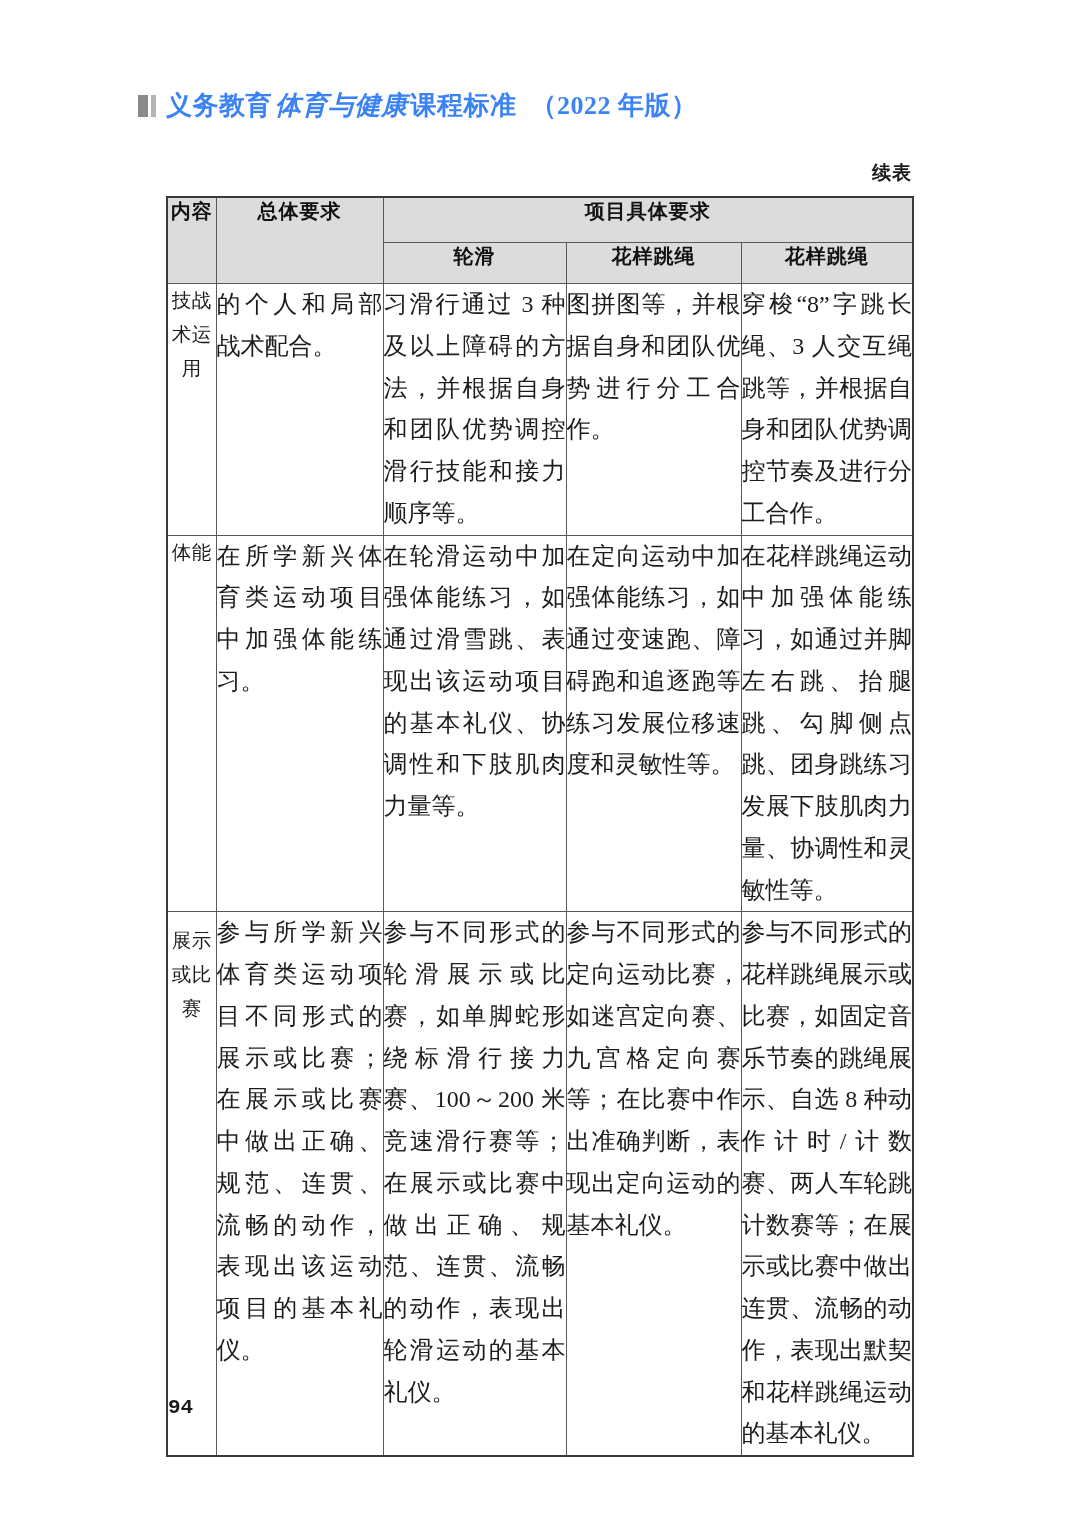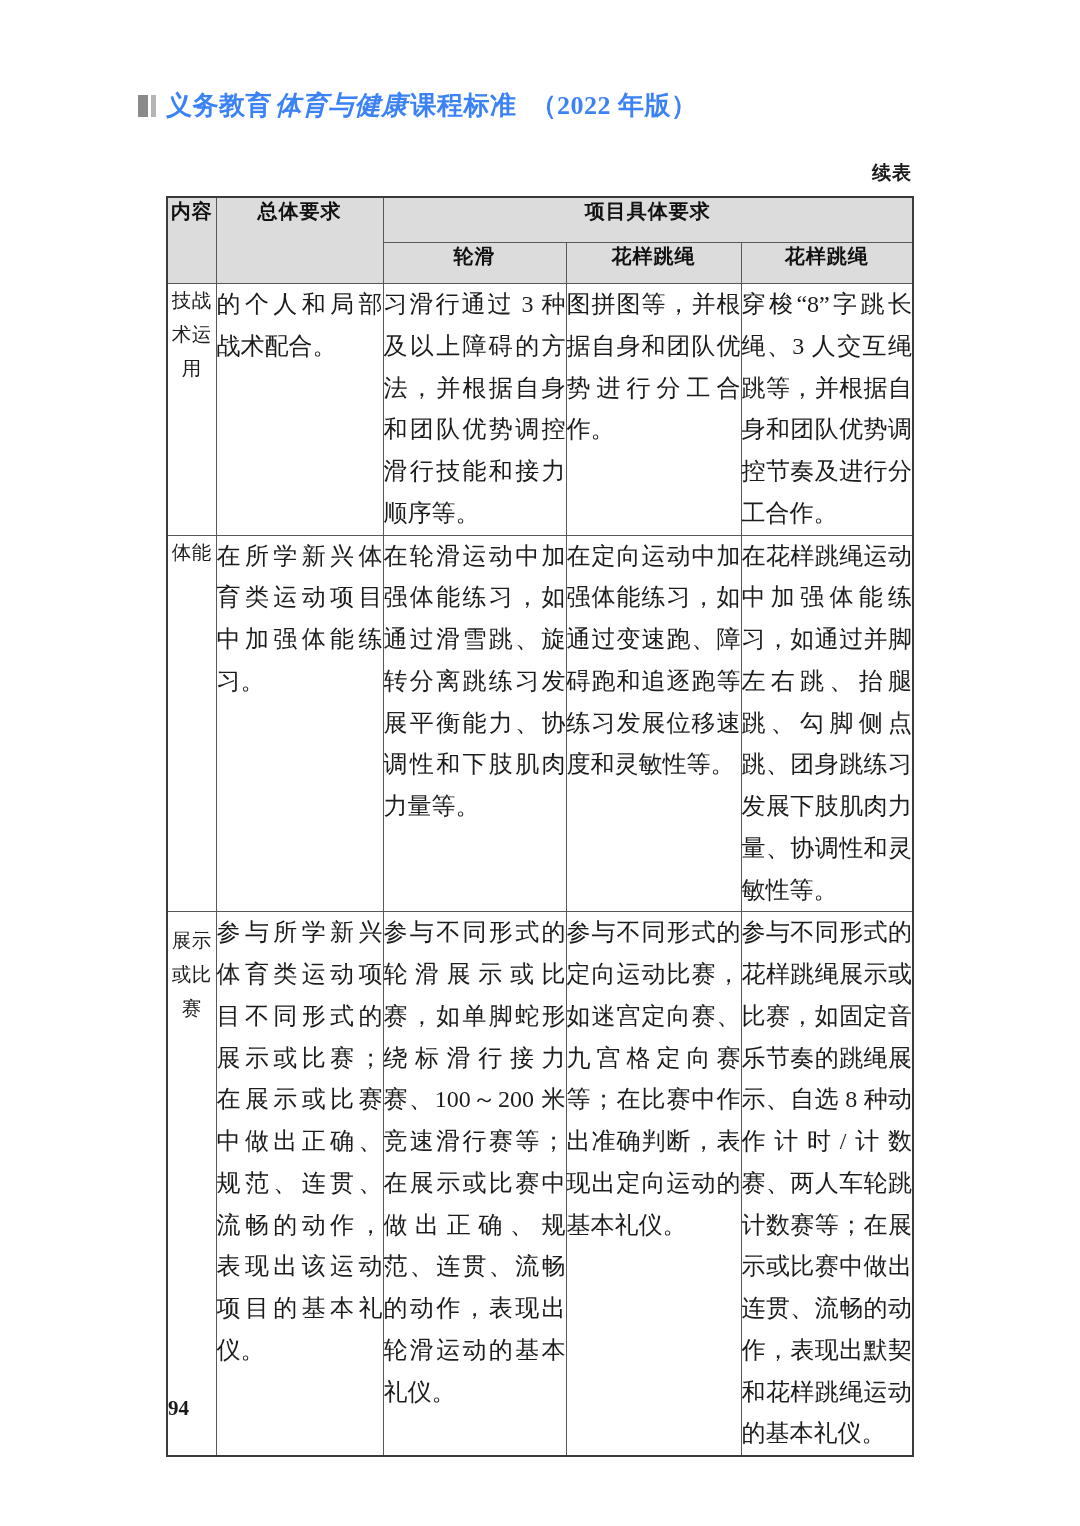--- a/index.html
+++ b/index.html
@@ -133,21 +133,21 @@
   .row-fitness td { height: 304px; }
   .row-show td { height: 455px; }
 
   
   .page-num {
     position: absolute;
     left: 168px;
     top: 1396px;
     font-size: 21px;
     font-weight: bold;
-    font-family: Liberation Serif, serif;
+    font-family: Liberation Mono, monospace;
     color: #1a1a1a;
   }
 </style>
 </head>
 <body>
 
 <div class="page-header">
   <span class="header-mark"></span>
   <span class="header-text"><span class="nosp">义务教育</span><span class="ital">体育与健康</span><span class="nosp">课程标准</span>&nbsp;&nbsp;<span class="nosp">（2022 年版）</span></span>
 </div>
@@ -198,21 +198,21 @@
         </td>
       </tr>
       <tr class="row-fitness">
         <td class="cat">
           <p>体能</p>
         </td>
         <td class="bodycell">
           <p>在所学新兴体育类运动项目中加强体能练习。</p>
         </td>
         <td class="bodycell">
-          <p>在轮滑运动中加强体能练习，如通过滑雪跳、旋转分离跳练习发展平衡能力、协调性和下肢肌肉力量等。</p>
+          <p>在轮滑运动中加强体能练习，如通过滑雪跳、表现出该运动项目的基本礼仪、协调性和下肢肌肉力量等。</p>
         </td>
         <td class="bodycell">
           <p>在定向运动中加强体能练习，如通过变速跑、障碍跑和追逐跑等练习发展位移速度和灵敏性等。</p>
         </td>
         <td class="bodycell">
           <p>在花样跳绳运动中加强体能练习，如通过并脚左右跳、抬腿跳、勾脚侧点跳、团身跳练习发展下肢肌肉力量、协调性和灵敏性等。</p>
         </td>
       </tr>
       <tr class="row-show">
         <td class="cat">

